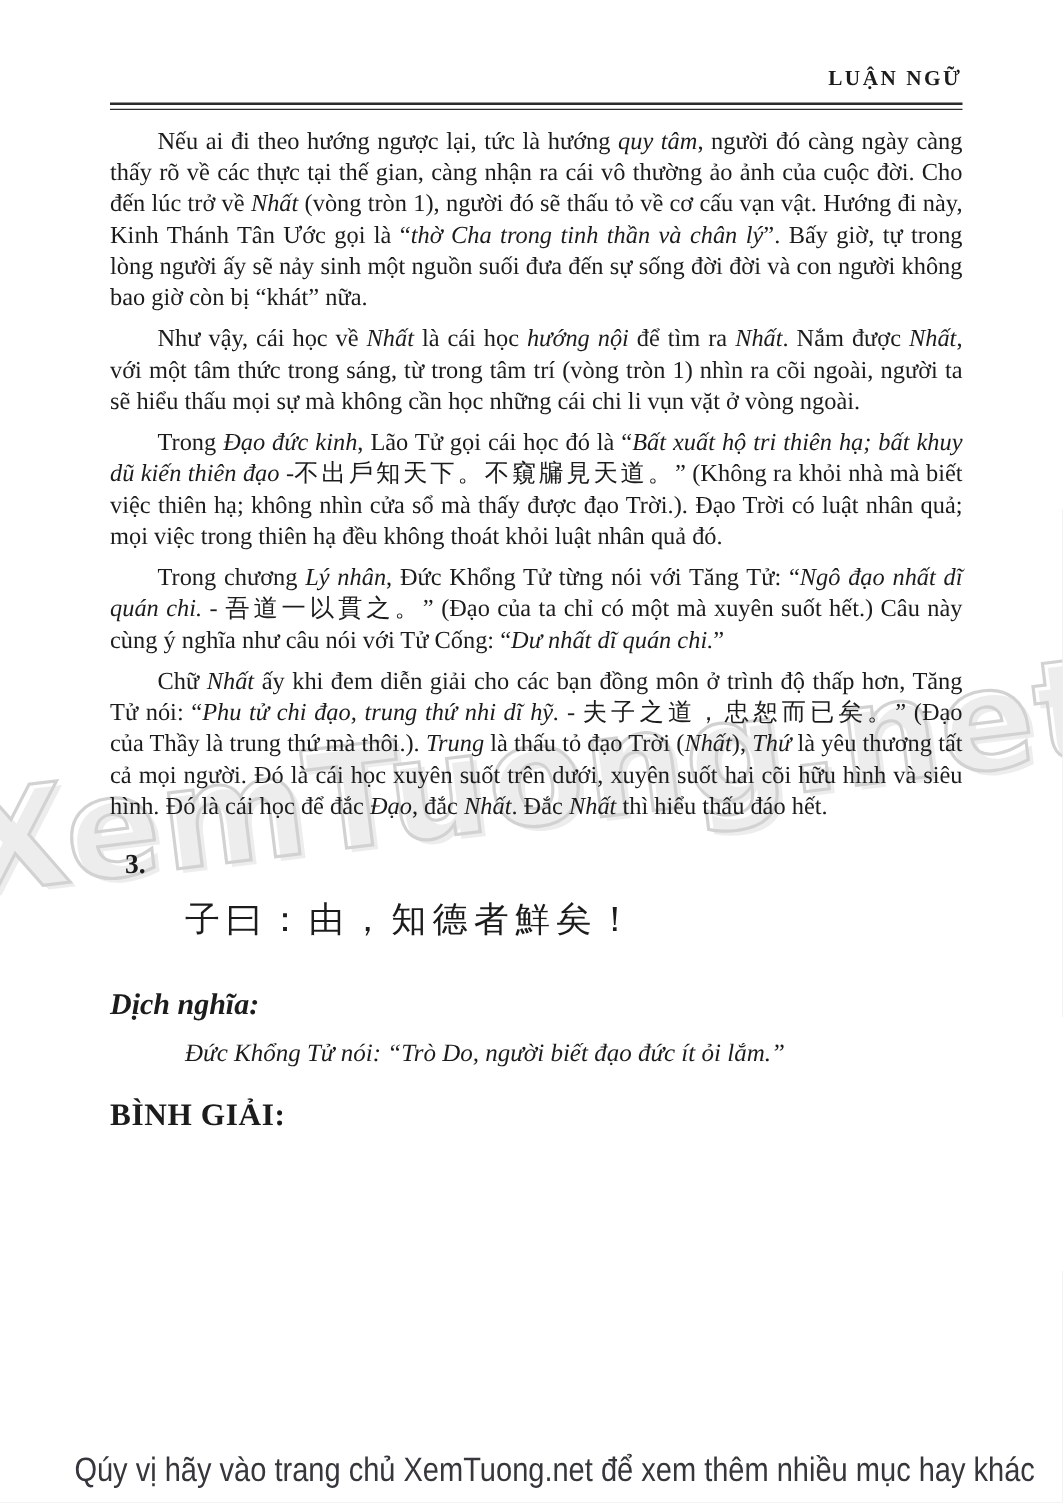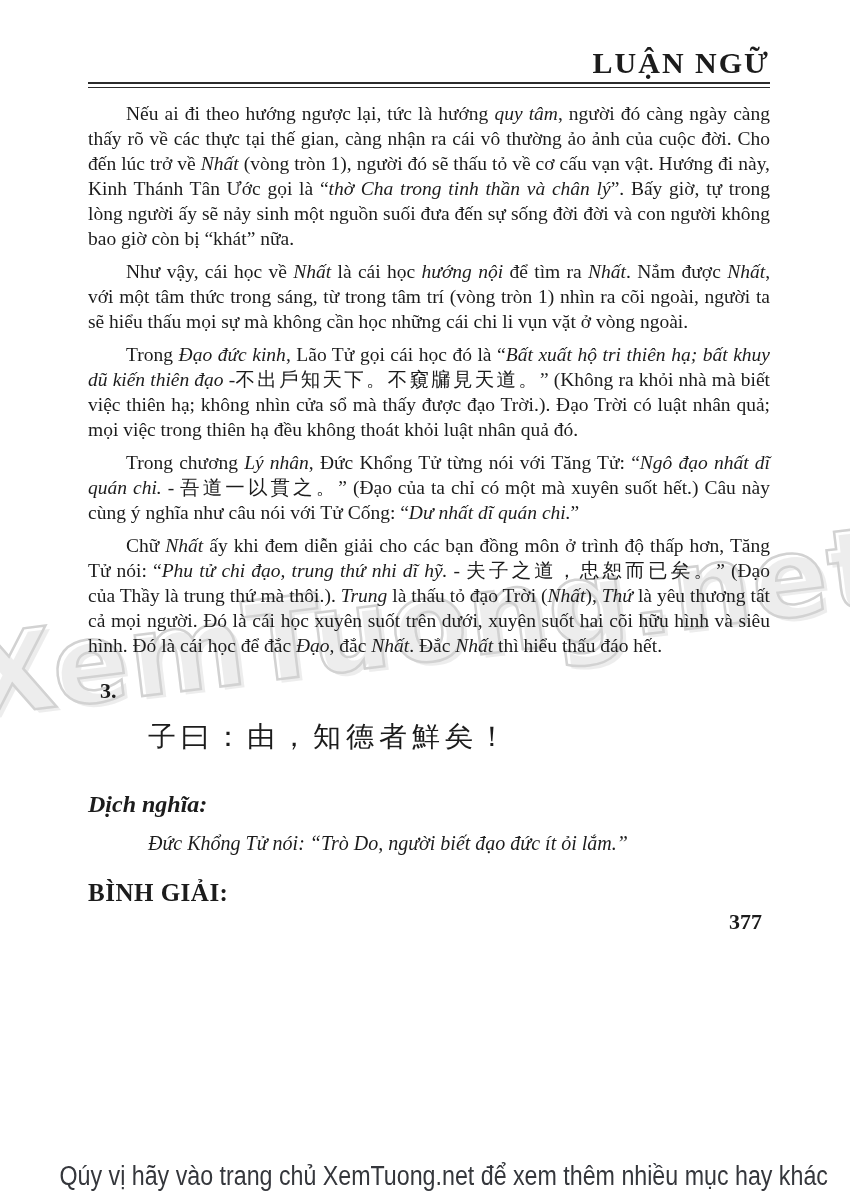--- a/index.html
+++ b/index.html
@@ -30,21 +30,21 @@
     pointer-events: none;
   }
   .content {
     position: relative;
     z-index: 2;
     padding: 50px 80px 0 88px;
   }
   .running-head {
     text-align: right;
     font-weight: bold;
-    font-size: 30px;
+    font-size: 17px;
     letter-spacing: 2px;
     line-height: 26px;
   }
   .double-rule {
     margin-top: 6px;
     height: 3px;
     border-top: 2.5px solid #2b2b2b;
     border-bottom: 1.5px solid #2b2b2b;
   }
   .body-p {
@@ -141,18 +141,17 @@
     <div class="section-num">3.</div>
 
     <div class="cjk-quote">子曰：由，知德者鮮矣！</div>
 
     <div class="h-dich">Dịch nghĩa:</div>
     <div class="dich-text">Đức Khổng Tử nói: “Trò Do, người biết đạo đức ít ỏi lắm.”</div>
 
     <div class="h-binh">BÌNH GIẢI:</div>
 
 
-    <div class="page-number">377</div>
   </div>
 
   <div class="footer"><span>Qúy vị hãy vào trang chủ </span><span class="site">XemTuong.net</span><span> để xem thêm nhiều mục hay khác</span></div>
 
 </div>
 
 </body></html>

